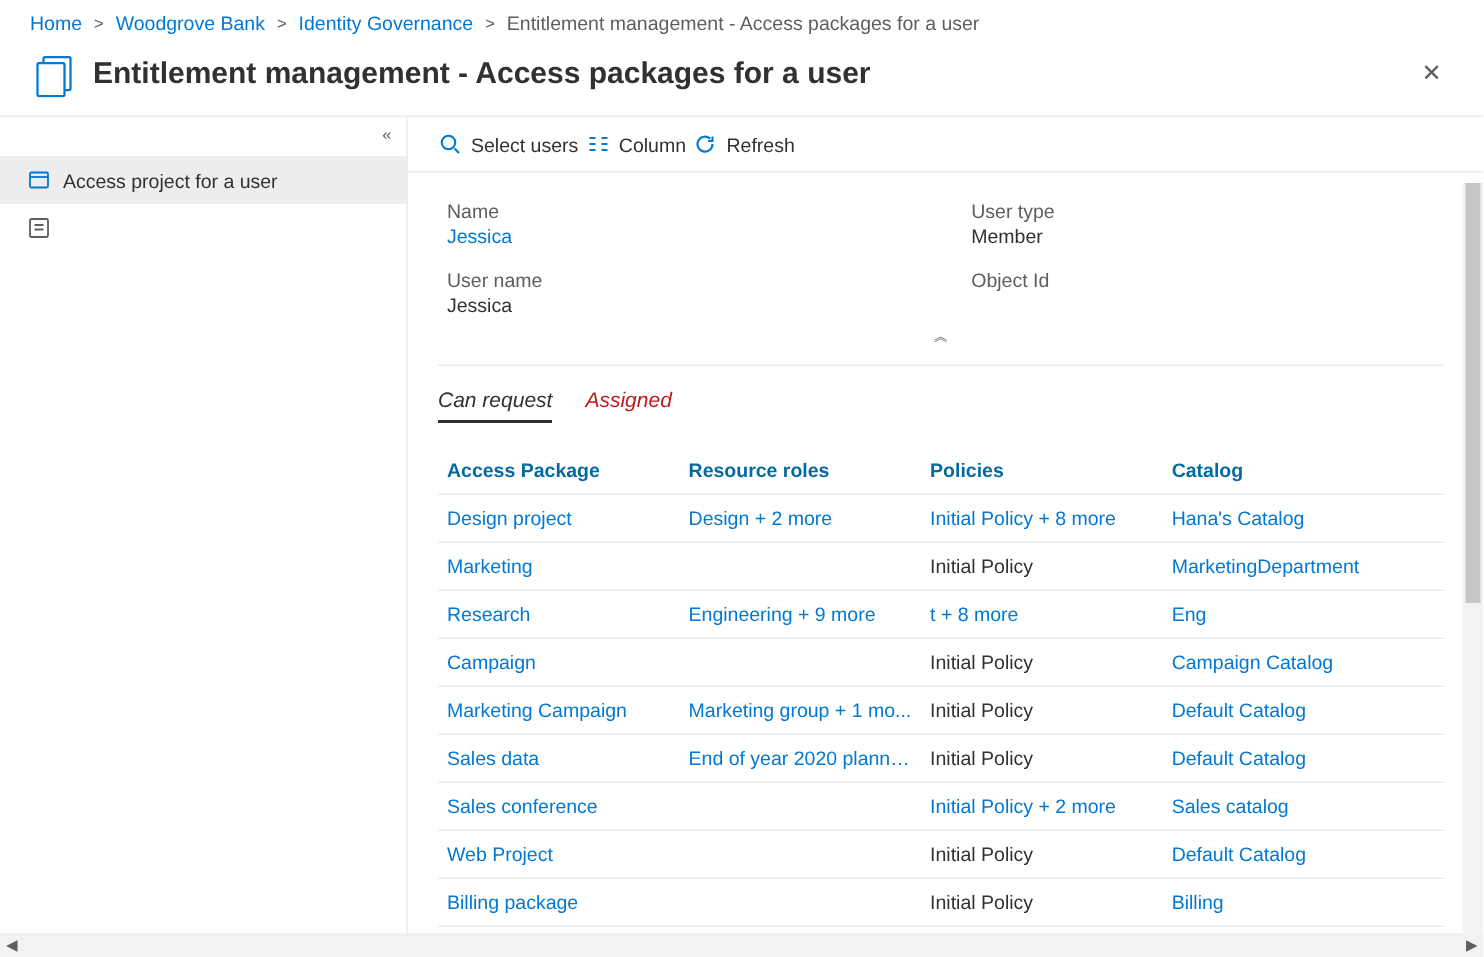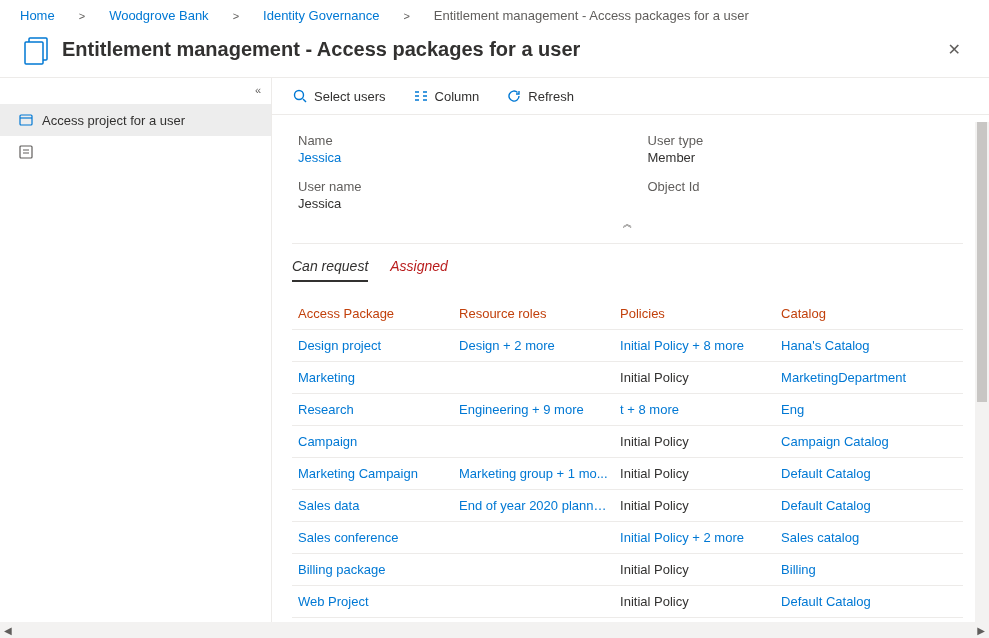--- a/index.html
+++ b/index.html
@@ -9,21 +9,21 @@
     color: #323130;
     background: #fff;
     width: 989px;
     height: 638px;
     overflow: hidden;
     position: relative;
   }
   .breadcrumb {
     display: flex;
     align-items: center;
-    gap: 24px;
+    gap: 8px;
     padding: 8px 20px 6px;
     font-size: 13px;
   }
   .breadcrumb a { color: #0078d4; text-decoration: none; cursor: pointer; }
   .breadcrumb .sep { color: #605e5c; font-size: 11px; }
   .breadcrumb .current { color: #605e5c; }
   .header {
     display: flex;
     align-items: center;
     padding: 4px 20px 12px;
@@ -79,21 +79,21 @@
   .main {
     flex: 1;
     display: flex;
     flex-direction: column;
     overflow: hidden;
     position: relative;
   }
   .toolbar {
     display: flex;
     align-items: center;
-    gap: 27px;
+    gap: 5px;
     padding: 10px 20px;
     border-bottom: 1px solid #edebe9;
   }
   .toolbar-btn {
     display: flex;
     align-items: center;
     gap: 6px;
     cursor: pointer;
     color: #323130;
     font-size: 13px;
@@ -139,25 +139,25 @@
   .tab.inactive { color: #b91c1c; }
   .table-wrap { padding: 0 20px 20px; }
   table {
     width: 100%;
     border-collapse: collapse;
     margin-top: 16px;
     table-layout: fixed;
   }
   th {
     text-align: left;
-    font-weight: 400;
+    font-weight: 700;
     font-size: 13px;
     padding: 8px 6px;
     border-bottom: 1px solid #edebe9;
-    color: #c2410c;
+    color: #0369a1;
   }
   td {
     padding: 8px 6px;
     border-bottom: 1px solid #edebe9;
     font-size: 13px;
     white-space: nowrap;
     overflow: hidden;
     text-overflow: ellipsis;
     vertical-align: middle;
   }
@@ -355,30 +355,30 @@
                 <td class="plain">Initial Policy</td>
                 <td class="link">Default Catalog</td>
               </tr>
               <tr>
                 <td class="link">Sales conference</td>
                 <td class="plain"></td>
                 <td class="link">Initial Policy + 2 more</td>
                 <td class="link">Sales catalog</td>
               </tr>
               <tr>
+                <td class="link">Web Project</td>
+                <td class="plain"></td>
+                <td class="plain">Initial Policy</td>
+                <td class="link">Default Catalog</td>
+              </tr>
+              <tr>
                 <td class="link">Billing package</td>
                 <td class="plain"></td>
                 <td class="plain">Initial Policy</td>
                 <td class="link">Billing</td>
-              </tr>
-              <tr>
-                <td class="link">Web Project</td>
-                <td class="plain"></td>
-                <td class="plain">Initial Policy</td>
-                <td class="link">Default Catalog</td>
               </tr>
             </tbody>
         </table>
       </div>
     </div>
 
     <div class="vscroll-track">
       <div class="vscroll-thumb"></div>
     </div>
   </div>

